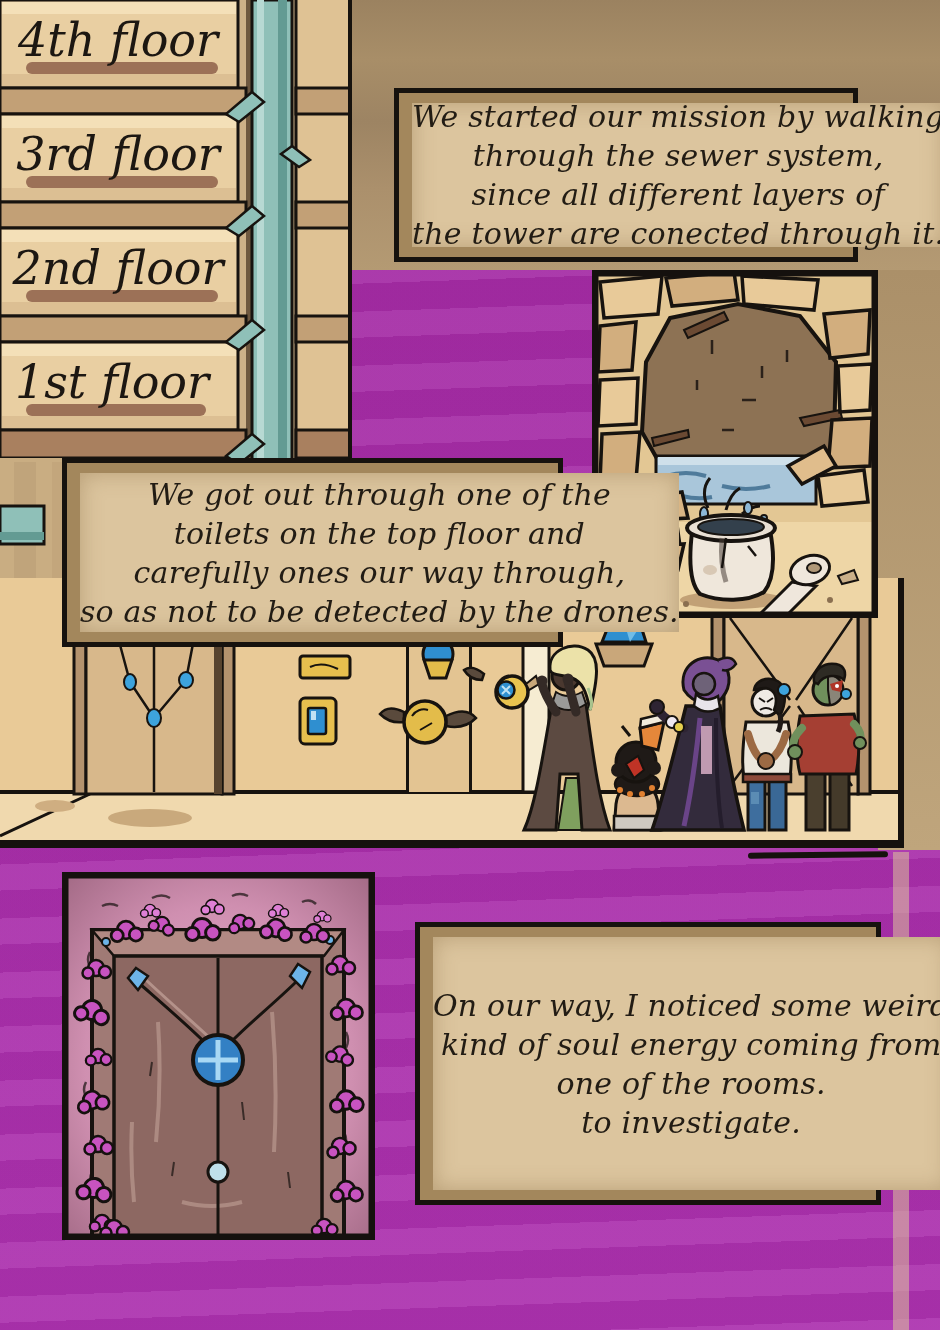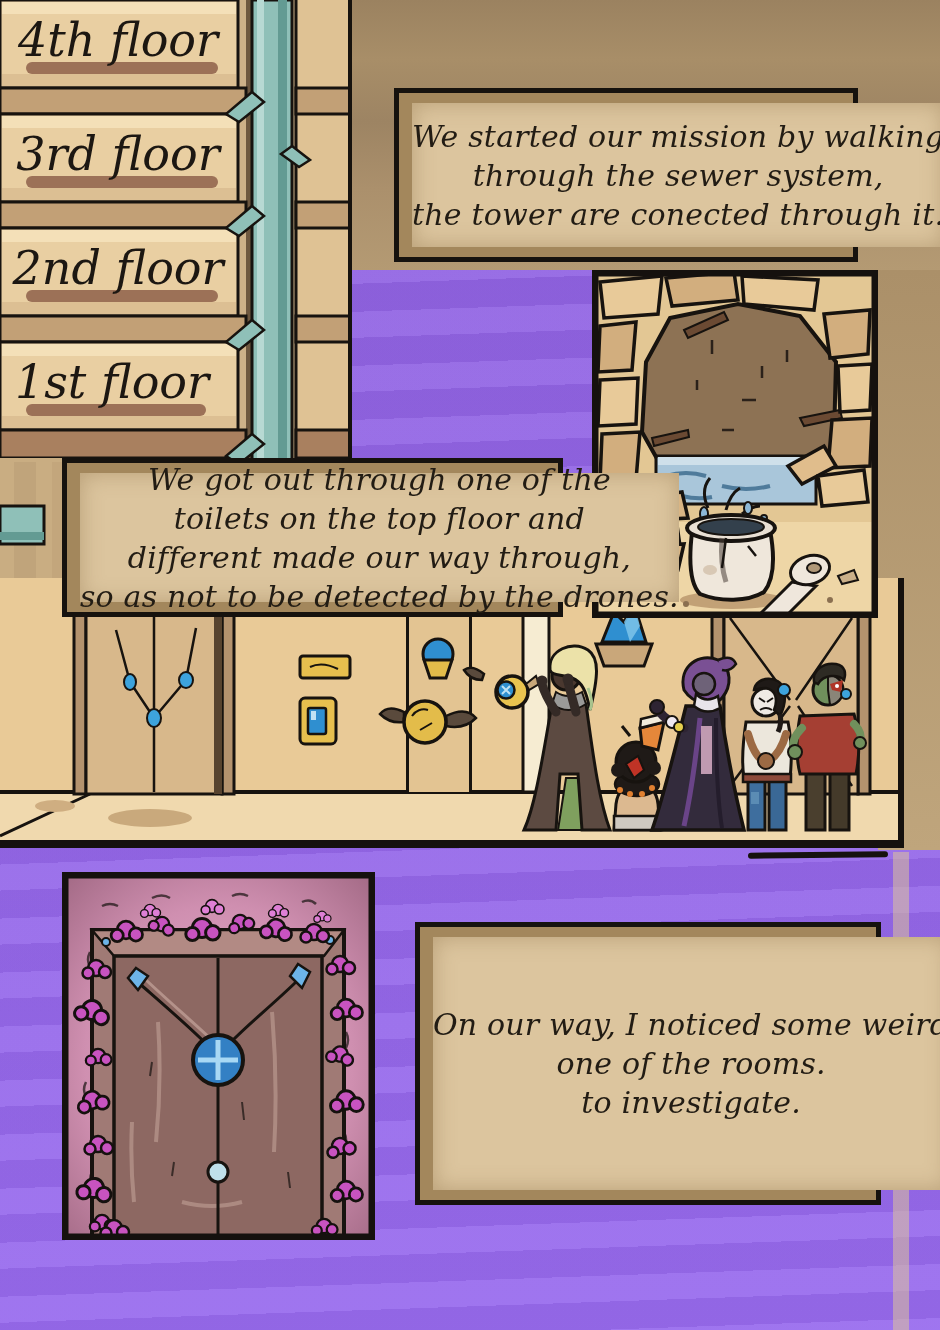--- a/index.html
+++ b/index.html
@@ -1,17 +1,17 @@
 <!DOCTYPE html>
 <html><head>
 <meta charset="utf-8">
 <style>
   html,body{margin:0;padding:0;background:#8a7354;}
   .page{position:relative;width:940px;height:1330px;overflow:hidden;
-        background:#8b5cf6;font-family:"DejaVu Serif",serif;}
+        background:#a21caf;font-family:"DejaVu Serif",serif;}
   .page::before{content:"";position:absolute;inset:0;z-index:0;pointer-events:none;
     background:
       repeating-linear-gradient(178deg, rgba(255,240,210,.10) 0 26px, rgba(120,90,50,.07) 26px 54px),
       linear-gradient(180deg, rgba(140,110,70,.10), rgba(255,235,200,.08));}
   .bg-dark-top{position:absolute;left:340px;top:0;width:600px;height:270px;z-index:0;
     background:linear-gradient(180deg,#9b8260 0%,#a88e68 22%,#9d8463 45%,#ab906c 70%,#b49a73 100%);}
   .bg-right-mid{position:absolute;left:878px;top:270px;width:62px;height:580px;z-index:0;
     background:linear-gradient(180deg,#ab9069,#bfa57c);}
   .bg-bottom-streak{position:absolute;left:893px;top:852px;width:16px;height:478px;z-index:0;
     background:#dcc29a;opacity:.55;}
@@ -392,34 +392,36 @@
       <rect x="3" y="3" width="307" height="362" fill="none" stroke="#15110e" stroke-width="7"></rect>
     </svg>
   </section>
 
   <div class="stroke-line"></div>
 
   <aside class="note" style="left:394px;top:88px;width:464px;height:174px">
     <div class="note-paper">
       <p>We started our mission by walking</p>
       <p>through the sewer system,</p>
+      <p>since all different layers of</p>
       <p>the tower are conected through it.</p>
     </div>
   </aside>
 
-  <aside class="note" style="left:62px;top:458px;width:501px;height:159px">
+  <aside class="note" style="left:62px;top:458px;width:501px;height:189px">
     <div class="note-paper">
       <p>We got out through one of the</p>
       <p>toilets on the top floor and</p>
-      <p>different made our way through,</p>
+      <p>carefully ones our way through,</p>
       <p>so as not to be detected by the drones.</p>
     </div>
   </aside>
 
   <aside class="note" style="left:415px;top:922px;width:466px;height:283px">
     <div class="note-paper">
       <p>On our way, I noticed some weird</p>
+      <p>kind of soul energy coming from</p>
       <p>one of the rooms.</p>
       <p>to investigate.</p>
     </div>
   </aside>
 
 </div>
 
 </body></html>

